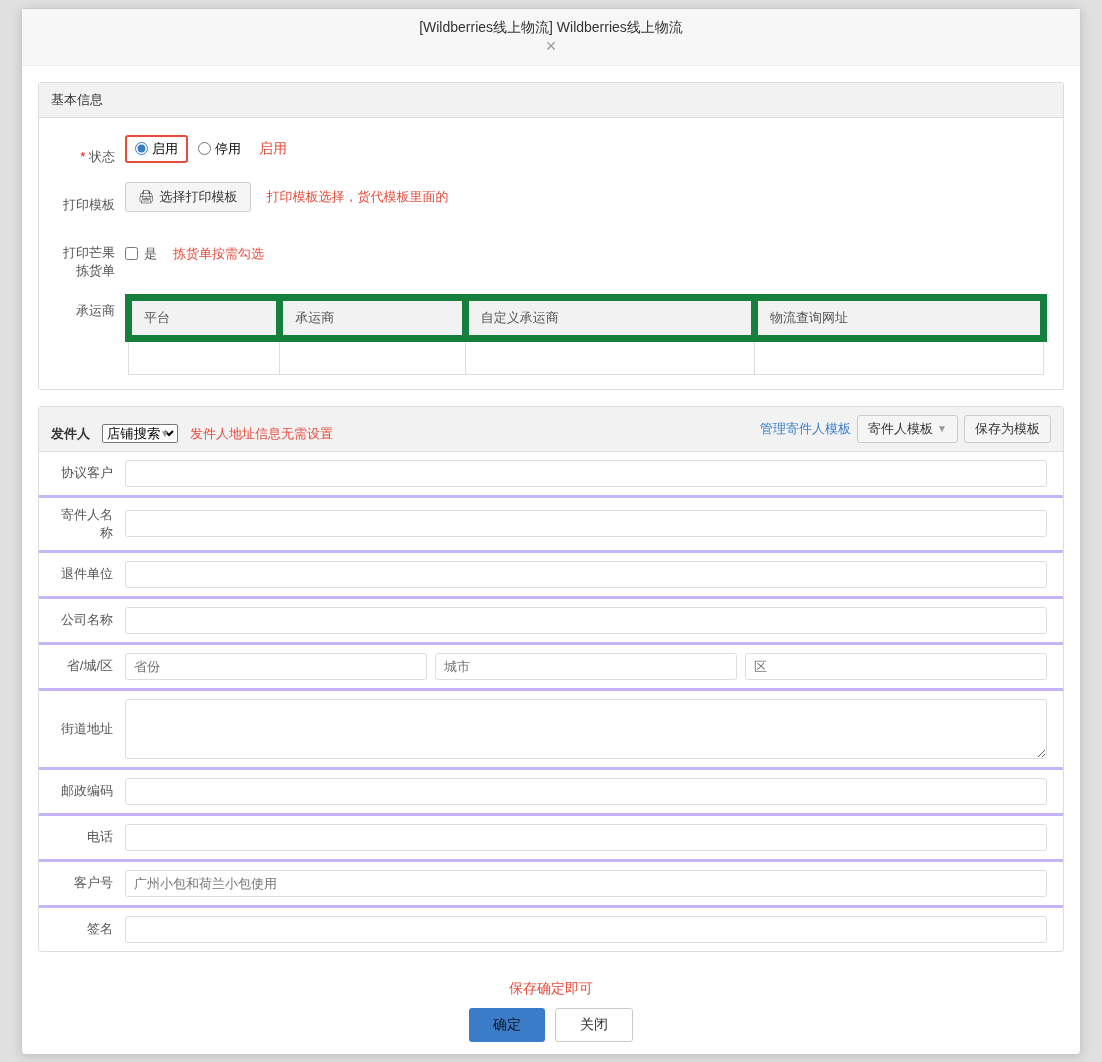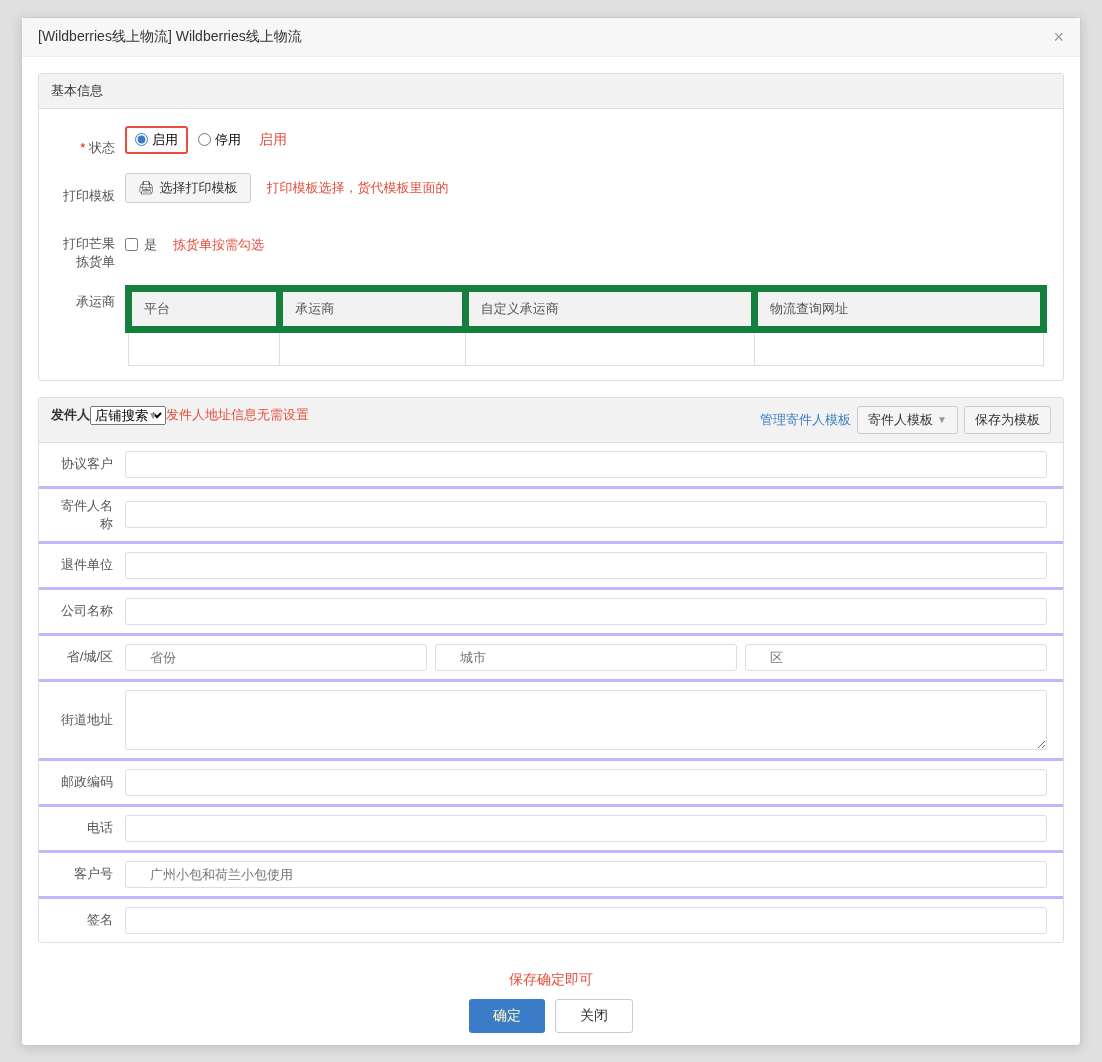--- a/index.html
+++ b/index.html
@@ -24,20 +24,21 @@
     }
     .dialog-title {
       padding: 10px 16px;
       font-size: 14px;
       color: #333;
       border-bottom: 1px solid #eee;
       display: flex;
       justify-content: space-between;
       align-items: center;
       background: #f7f7f7;
+      flex-direction: column;
     }
     .close-btn {
       cursor: pointer;
       font-size: 18px;
       color: #999;
       background: none;
       border: none;
       line-height: 1;
     }
     .dialog-body {
@@ -166,21 +167,22 @@
 
     
     .sender-section {
       border: 1px solid #ddd;
       border-radius: 3px;
     }
     .sender-header {
       background: #f2f2f2;
       padding: 8px 12px;
       display: flex;
-      align-items: flex-start;
+      align-items: flex-end;
+      gap: 12px;
       border-bottom: 1px solid #ddd;
     }
     .sender-title {
       font-size: 13px;
       color: #333;
       font-weight: bold;
     }
     .select-wrapper {
       position: relative;
       display: inline-block;
@@ -251,21 +253,21 @@
       text-align: right;
       color: #555;
       font-size: 13px;
       flex-shrink: 0;
       padding-right: 12px;
     }
     .field-input {
       flex: 1;
       border: 1px solid #ddd;
       border-radius: 3px;
-      padding: 5px 24px;
+      padding: 5px 8px;
       font-size: 13px;
       outline: none;
       color: #333;
     }
     textarea.field-input {
       min-height: 60px;
       resize: vertical;
     }
     .province-city-row {
       flex: 1;
@@ -286,21 +288,21 @@
       font-size: 14px;
       margin-bottom: 10px;
     }
     .footer-btns {
       display: flex;
       justify-content: center;
       gap: 10px;
     }
     .btn-confirm {
       background: #3a7cc7;
-      color: #fef9c3;
+      color: #0f172a;
       border: none;
       border-radius: 3px;
       padding: 7px 24px;
       font-size: 14px;
       cursor: pointer;
     }
     .btn-close-footer {
       background: #fff;
       color: #333;
       border: 1px solid #ccc;

